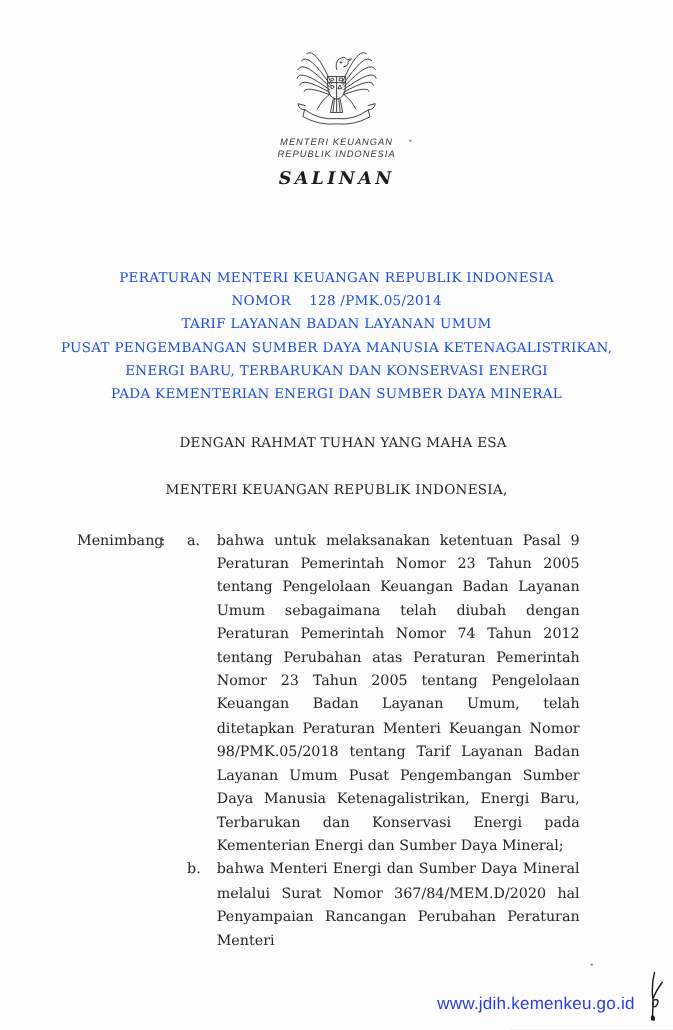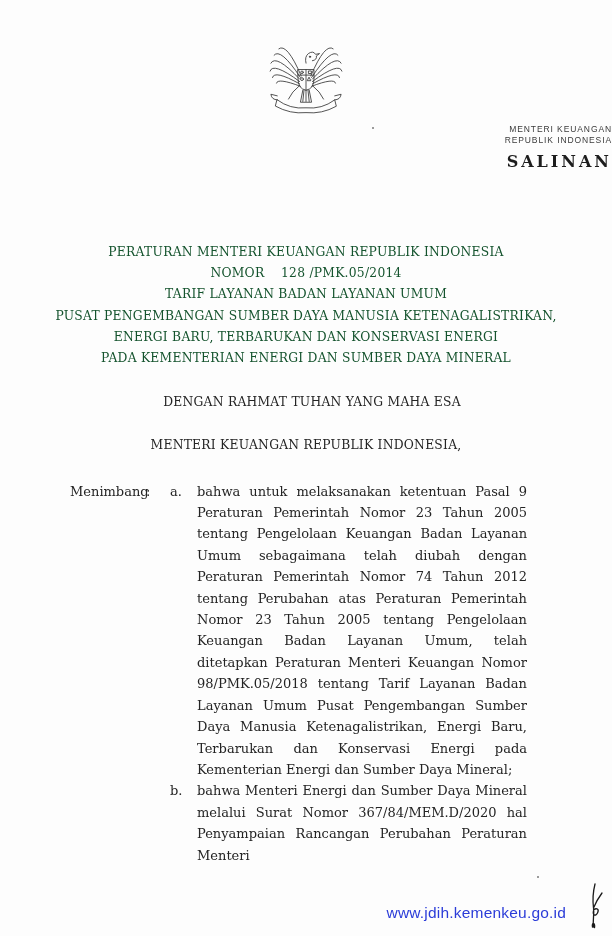--- a/index.html
+++ b/index.html
@@ -3,37 +3,37 @@
 <meta charset="utf-8">
 <style>
   * { margin:0; padding:0; box-sizing:border-box; }
   html,body { background:#e8e8e8; }
   .page {
     position:relative; width:612px; height:936px;
     background:#fdfdfd; margin:0 auto; overflow:hidden;
     font-family:"DejaVu Serif", serif; color:#242424;
   }
   
-  .letterhead { text-align:right; }
+  .letterhead { text-align:center;font-style:italic; }
   .emblem { display:block; margin:36px auto 0 auto; }
   .ministry {
     margin-top:5px;
     font-family:"Liberation Sans", sans-serif;
     font-size:8.5px; line-height:10.5px; letter-spacing:0.9px;
     color:#3a3a3a;
   }
   .salinan {
     margin-top:7px; font-size:16px; font-weight:bold;
     letter-spacing:3px; color:#1d1d1d;
   }
   
   .doc-title {
     margin-top:71px; text-align:center;
     font-size:12.3px; line-height:21.2px; letter-spacing:0.25px;
-    color:#14532d;
+    color:#1d4ed8;
   }
   .doc-title .pre { white-space:pre-wrap; }
   
   .invocation { margin-top:23px; text-align:center; font-size:12.3px; line-height:21.2px; letter-spacing:0.25px;padding-left:12px; }
   .issuer     { margin-top:22px; text-align:center; font-size:12.3px; line-height:21.2px; letter-spacing:0.25px; }
   
   .consider {
     margin-top:24px; padding-left:70px; padding-right:85px;
     display:flex; font-size:13px; line-height:21.4px;
   }
@@ -41,21 +41,21 @@
   .c-colon { width:24px; flex:none; }
   .c-items { flex:1; }
   .c-item  { display:flex; }
   .c-marker{ width:27px; flex:none; }
   .c-text  {
     width:330px; flex:none; text-align:justify; text-justify:inter-word;
   }
   
   .footer {
     position:absolute; right:6px; bottom:6px;
-    display:flex; align-items:flex-end; gap:18px;
+    display:flex; align-items:flex-end; gap:7px;
   }
   .site-link {
     font-family:"Liberation Sans", sans-serif;
     font-size:15.5px; text-decoration:none; letter-spacing:0.2px;
     padding-bottom:8px;
   }
   .paraf { display:block; }
   
   .artifact {
     position:absolute; width:2px; height:2px; border-radius:50%;

